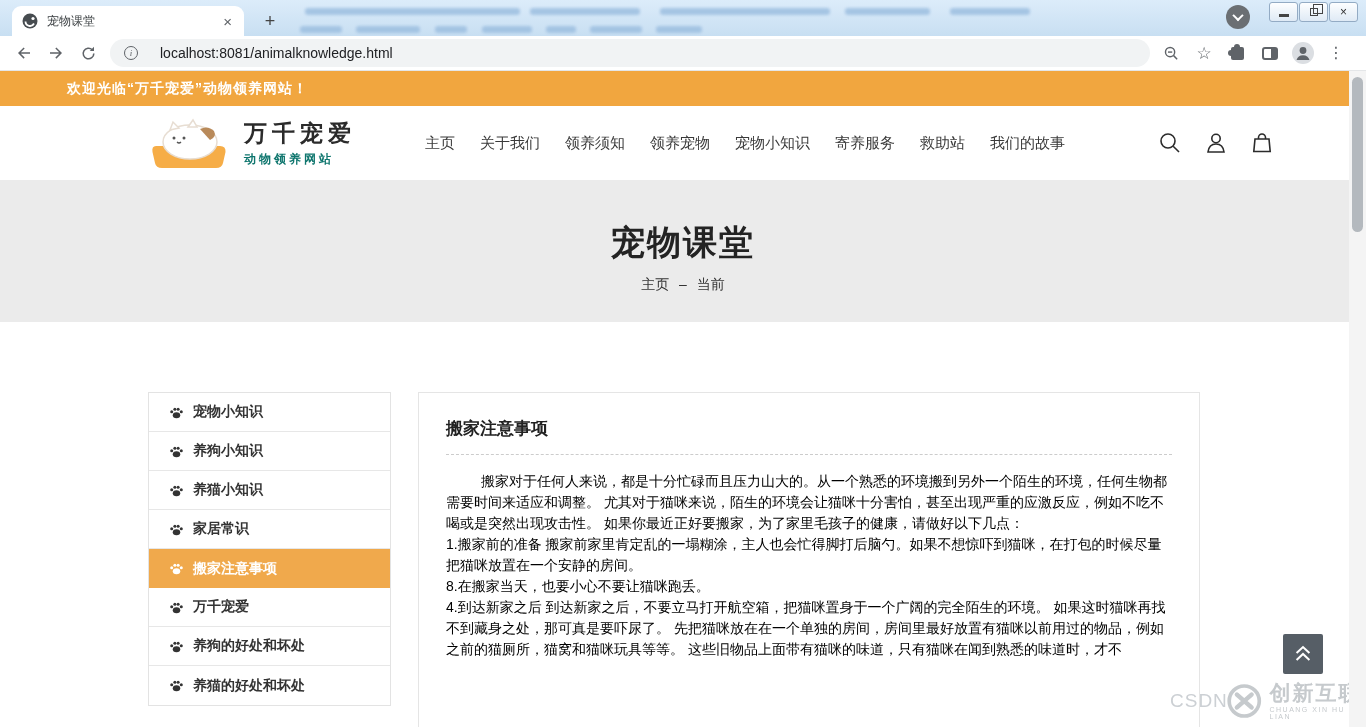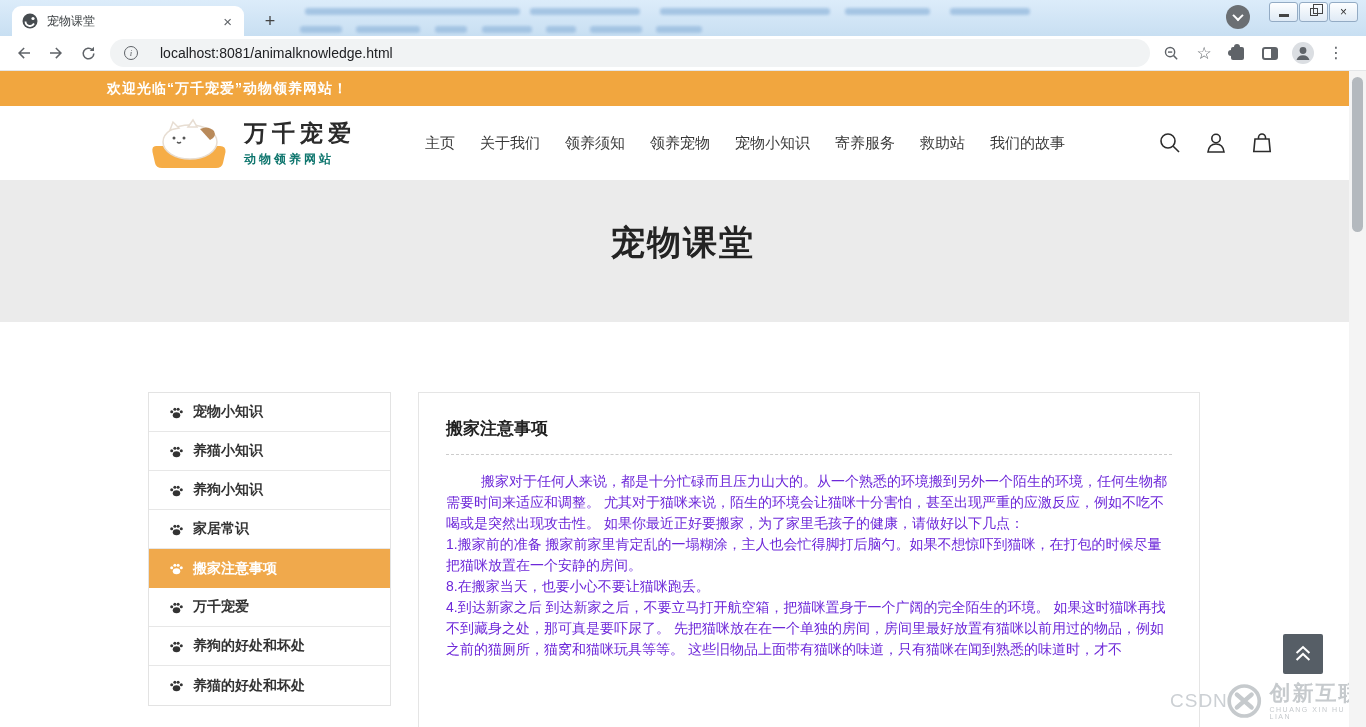--- a/index.html
+++ b/index.html
@@ -46,21 +46,21 @@
   .puzzle{position:relative;width:13px;height:13px;background:#5f6368;border-radius:2px;}
   .puzzle::before{content:"";position:absolute;width:6px;height:6px;border-radius:50%;background:#5f6368;top:-3px;left:3px;}
   .puzzle::after{content:"";position:absolute;width:6px;height:6px;border-radius:50%;background:#5f6368;left:-3px;top:3px;}
   .sidepanel{width:16px;height:13px;border:2px solid #5f6368;border-radius:3px;position:relative;}
   .sidepanel::after{content:"";position:absolute;right:0;top:0;width:5px;height:9px;background:#5f6368;}
   .dots{font-size:16px;line-height:1;}
 
   
   .topbar{position:absolute;left:0;top:71px;width:1366px;height:35px;background:var(--brand,#F1A63F);
           display:flex;align-items:center;}
-  .topbar span{margin-left:107px;color:#fff;font-size:14px;font-weight:bold;letter-spacing:1px;}
+  .topbar span{margin-left:67px;color:#fff;font-size:14px;font-weight:bold;letter-spacing:1px;}
 
   .siteheader{position:absolute;left:0;top:106px;width:1366px;height:74px;background:#fff;}
   .logo{position:absolute;left:148px;top:10px;display:flex;align-items:center;gap:10px;}
   .logo-text .t1{font-size:23px;font-weight:bold;color:#2b2b2b;letter-spacing:5px;}
   .logo-text .t2{font-size:12px;font-weight:bold;color:#0f766e;letter-spacing:3px;margin-top:2px;}
   .mainnav{position:absolute;left:425px;top:0;height:74px;display:flex;align-items:center;gap:25px;}
   .mainnav .nav-item{font-size:15px;color:#3a3a3a;white-space:nowrap;cursor:pointer;}
   .hdr-icons{position:absolute;right:92px;top:0;height:74px;display:flex;align-items:center;gap:22px;}
   .hdr-icons .hico{cursor:pointer;display:flex;}
 
@@ -73,21 +73,21 @@
   .side-item{height:39px;display:flex;align-items:center;padding-left:20px;font-size:14px;font-weight:bold;
              color:#333;border-bottom:1px solid #e7e7e7;cursor:pointer;}
   .side-item:last-child{border-bottom:none;}
   .side-item .paw{margin-right:9px;display:flex;}
   .side-item.active{background:var(--active,#F0A94C);color:#fff;border-bottom:none;}
 
   .article{position:absolute;left:418px;top:392px;width:782px;height:420px;border:1px solid #e5e5e5;
            background:#fff;padding:24px 27px;}
   .article h2{margin:0;font-size:17px;font-weight:bold;color:#222;}
   .art-sep{border-bottom:1px dashed #ccc;margin:14px 0 16px;}
-  .art-body p{margin:0;font-size:14px;line-height:21px;color:#6d28d9;}
+  .art-body p{margin:0;font-size:14px;line-height:21px;color:#000000;}
   .art-body p.indent{text-indent:2.5em;}
 
   .backtop{position:absolute;left:1283px;top:634px;width:40px;height:40px;background:var(--btt,#565E66);
            border-radius:2px;display:flex;align-items:center;justify-content:center;cursor:pointer;}
 
   .wm-csdn{position:absolute;left:1170px;top:690px;font-size:19px;color:#ccd0d4;letter-spacing:1px;}
   .wm-cxhl{position:absolute;left:1226px;top:682px;display:flex;align-items:center;gap:7px;color:var(--wm,#C6CACD);}
   .wm-cxhl .c1{font-size:21px;font-weight:bold;letter-spacing:2px;line-height:1;}
   .wm-cxhl .c2{font-size:7px;letter-spacing:1.5px;margin-top:3px;}
 
@@ -237,20 +237,25 @@
         <svg width="24" height="24" viewBox="0 0 24 24">
             <path d="M5 8 h14 l1.2 12.5 H3.8z" fill="none" stroke="#2b2b2b" stroke-width="1.6"></path>
             <path d="M8.5 8 V6.5 a3.5 3.5 0 0 1 7 0 V8" fill="none" stroke="#2b2b2b" stroke-width="1.6"></path>
           </svg>
       </span>
     </div>
   </div>
 
   <div class="hero">
     <div class="h-title">宠物课堂</div>
+    <div class="crumb">
+      <span>主页</span>
+      <span>–</span>
+      <span>当前</span>
+    </div>
   </div>
 
   <div class="sidebar">
 
       <div class="side-item">
         <span class="paw">
           <svg width="15" height="15" viewBox="0 0 20 20" fill="currentColor">
             <ellipse cx="10" cy="13.5" rx="5" ry="4"></ellipse>
             <circle cx="3.6" cy="9" r="2"></circle>
             <circle cx="7.8" cy="5.5" r="2"></circle>
@@ -264,34 +269,34 @@
       <div class="side-item">
         <span class="paw">
           <svg width="15" height="15" viewBox="0 0 20 20" fill="currentColor">
             <ellipse cx="10" cy="13.5" rx="5" ry="4"></ellipse>
             <circle cx="3.6" cy="9" r="2"></circle>
             <circle cx="7.8" cy="5.5" r="2"></circle>
             <circle cx="12.2" cy="5.5" r="2"></circle>
             <circle cx="16.4" cy="9" r="2"></circle>
           </svg>
         </span>
+        <span>养狗小知识</span>
+      </div>
+
+      <div class="side-item">
+        <span class="paw">
+          <svg width="15" height="15" viewBox="0 0 20 20" fill="currentColor">
+            <ellipse cx="10" cy="13.5" rx="5" ry="4"></ellipse>
+            <circle cx="3.6" cy="9" r="2"></circle>
+            <circle cx="7.8" cy="5.5" r="2"></circle>
+            <circle cx="12.2" cy="5.5" r="2"></circle>
+            <circle cx="16.4" cy="9" r="2"></circle>
+          </svg>
+        </span>
         <span>养猫小知识</span>
-      </div>
-
-      <div class="side-item">
-        <span class="paw">
-          <svg width="15" height="15" viewBox="0 0 20 20" fill="currentColor">
-            <ellipse cx="10" cy="13.5" rx="5" ry="4"></ellipse>
-            <circle cx="3.6" cy="9" r="2"></circle>
-            <circle cx="7.8" cy="5.5" r="2"></circle>
-            <circle cx="12.2" cy="5.5" r="2"></circle>
-            <circle cx="16.4" cy="9" r="2"></circle>
-          </svg>
-        </span>
-        <span>养狗小知识</span>
       </div>
 
       <div class="side-item">
         <span class="paw">
           <svg width="15" height="15" viewBox="0 0 20 20" fill="currentColor">
             <ellipse cx="10" cy="13.5" rx="5" ry="4"></ellipse>
             <circle cx="3.6" cy="9" r="2"></circle>
             <circle cx="7.8" cy="5.5" r="2"></circle>
             <circle cx="12.2" cy="5.5" r="2"></circle>
             <circle cx="16.4" cy="9" r="2"></circle>

